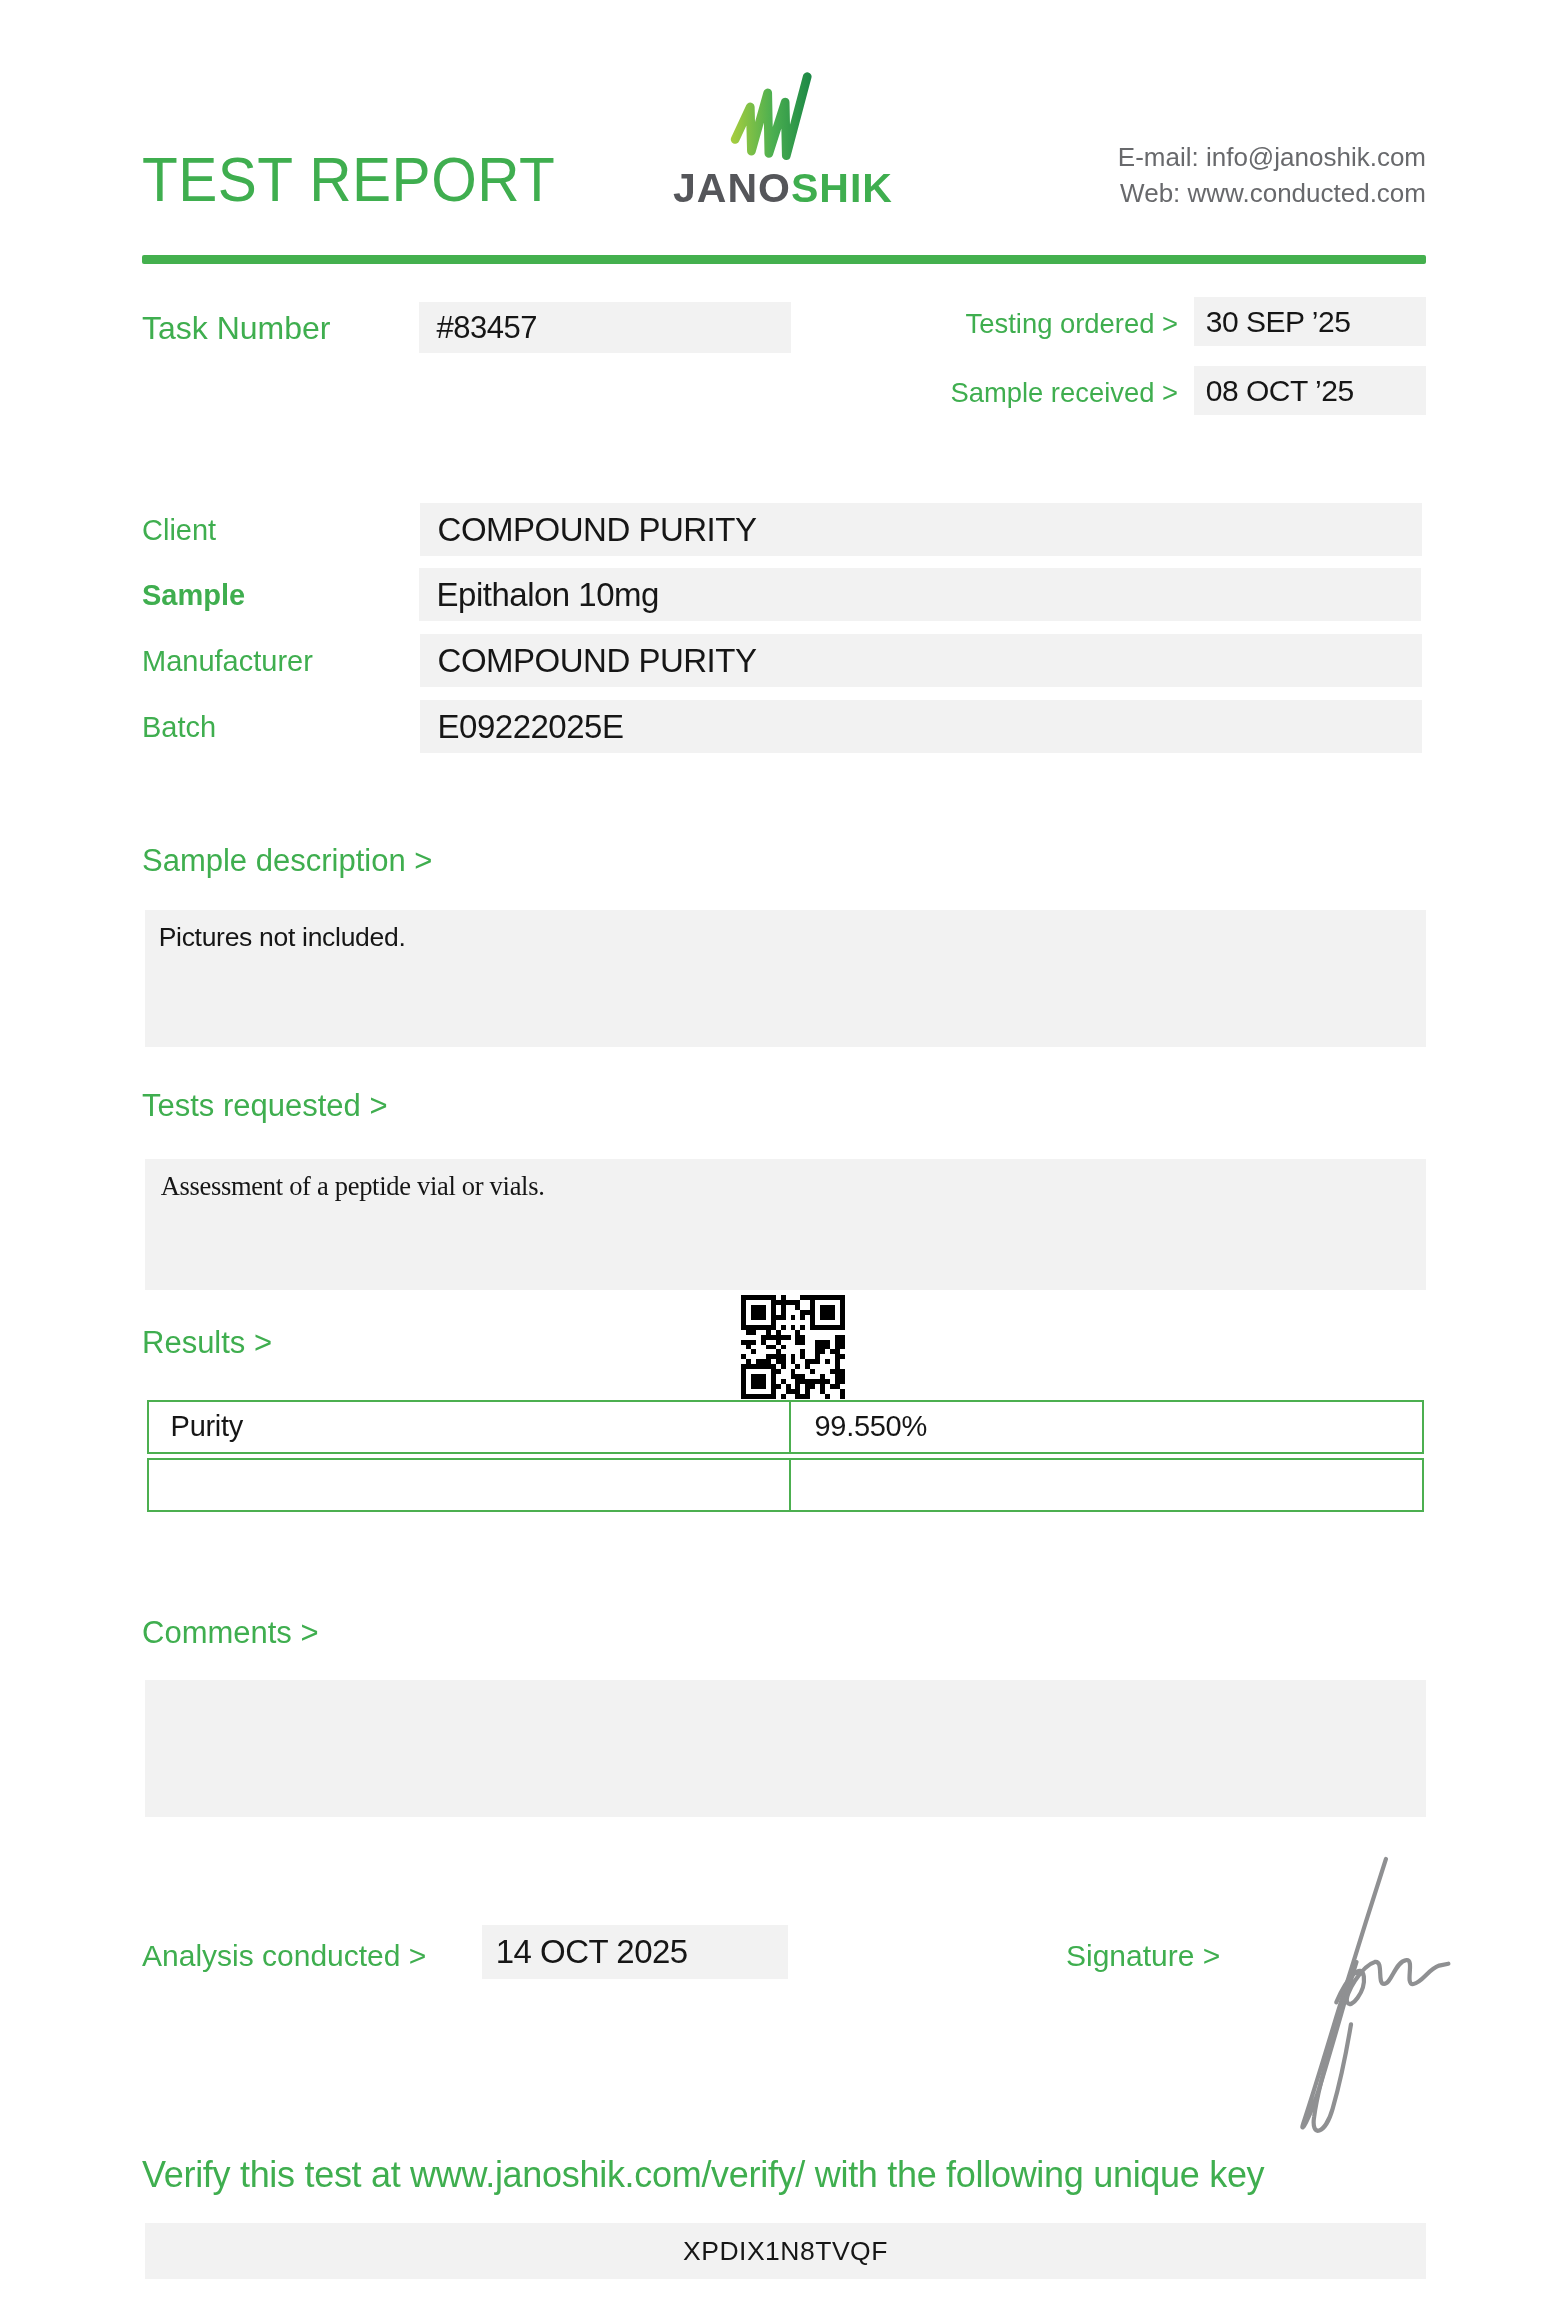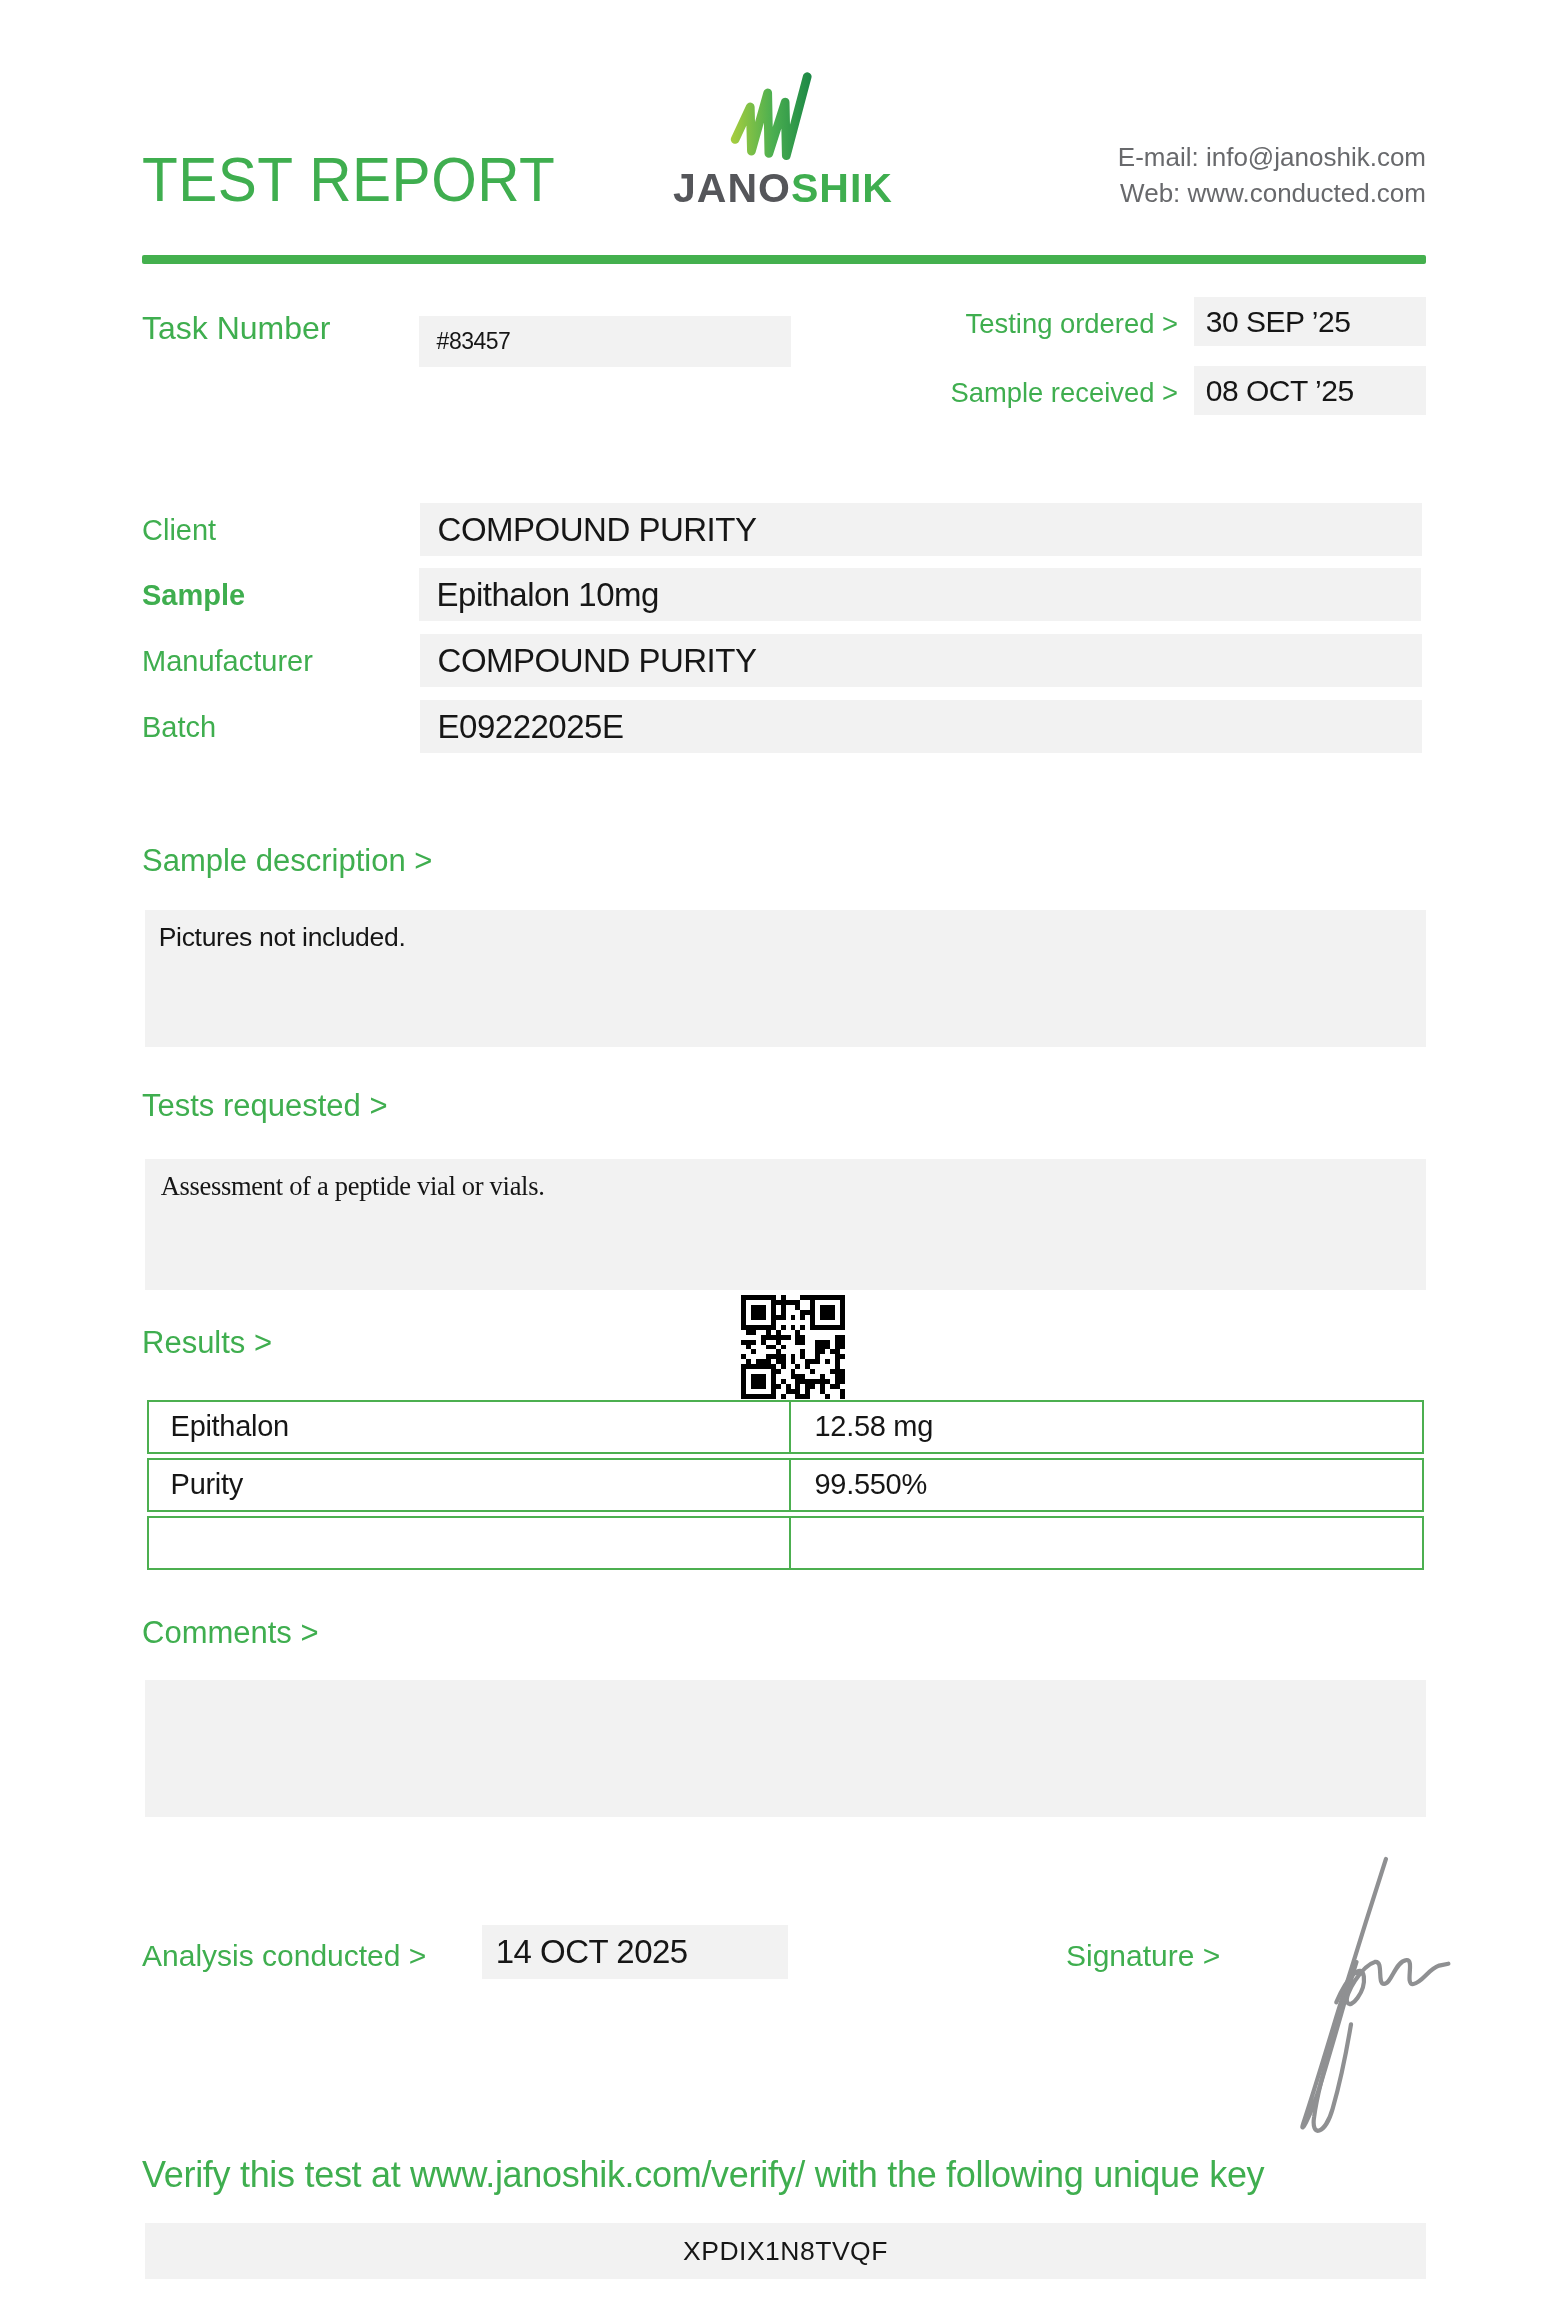--- a/index.html
+++ b/index.html
@@ -57,21 +57,21 @@
   </div>
 
   <div class="abs contact" style="right:142px;top:139px;">
     <div>E-mail: info@janoshik.com</div>
     <div>Web: www.conducted.com</div>
   </div>
 
   <div class="abs rule" style="left:142px;top:255px;width:1284px;height:8.8px;"></div>
 
   <div class="abs glabel" style="left:142px;top:310px;font-size:32px;">Task Number</div>
-  <div class="abs box" style="left:419px;top:316px;width:372px;height:51px;padding-left:17.6px;line-height:51px;font-size:23px;">
+  <div class="abs box" style="left:419px;top:302px;width:372px;height:51px;padding-left:17.6px;line-height:51px;font-size:31px;">
     <span class="val">#83457</span>
   </div>
 
   <div class="abs glabel" style="left:882px;top:308px;width:296px;text-align:right;font-size:27.4px;white-space:nowrap;">Testing ordered  &gt;</div>
   <div class="abs box" style="left:1194px;top:297px;width:232px;height:49px;padding-left:11.8px;line-height:49px;font-size:30px;">
     <span class="val">30 SEP ’25</span>
   </div>
 
   <div class="abs glabel" style="left:882px;top:377px;width:296px;text-align:right;font-size:27.4px;white-space:nowrap;">Sample received &gt;</div>
   <div class="abs box" style="left:1194px;top:366px;width:232px;height:49px;padding-left:11.8px;line-height:49px;font-size:30px;">
@@ -340,24 +340,20 @@
         <rect x="13" y="20" width="1" height="1"></rect>
         <rect x="17" y="20" width="1" height="1"></rect>
         <rect x="20" y="20" width="1" height="1"></rect>
       </svg>
   </div>
 
   <div class="abs glabel seclabel" style="left:142px;top:1325px;">Results &gt;</div>
 
   <div class="abs" style="left:147px;top:1400px;width:1277px;">
     <div class="trow">
-      <div class="tcell1">Epithalon</div>
-      <div class="tcell2">12.58 mg</div>
-    </div>
-    <div class="trow">
       <div class="tcell1">Purity</div>
       <div class="tcell2">99.550%</div>
     </div>
     <div class="trow">
       <div class="tcell1"></div>
       <div class="tcell2"></div>
     </div>
   </div>
 
   <div class="abs glabel seclabel" style="left:142px;top:1615px;">Comments &gt;</div>

